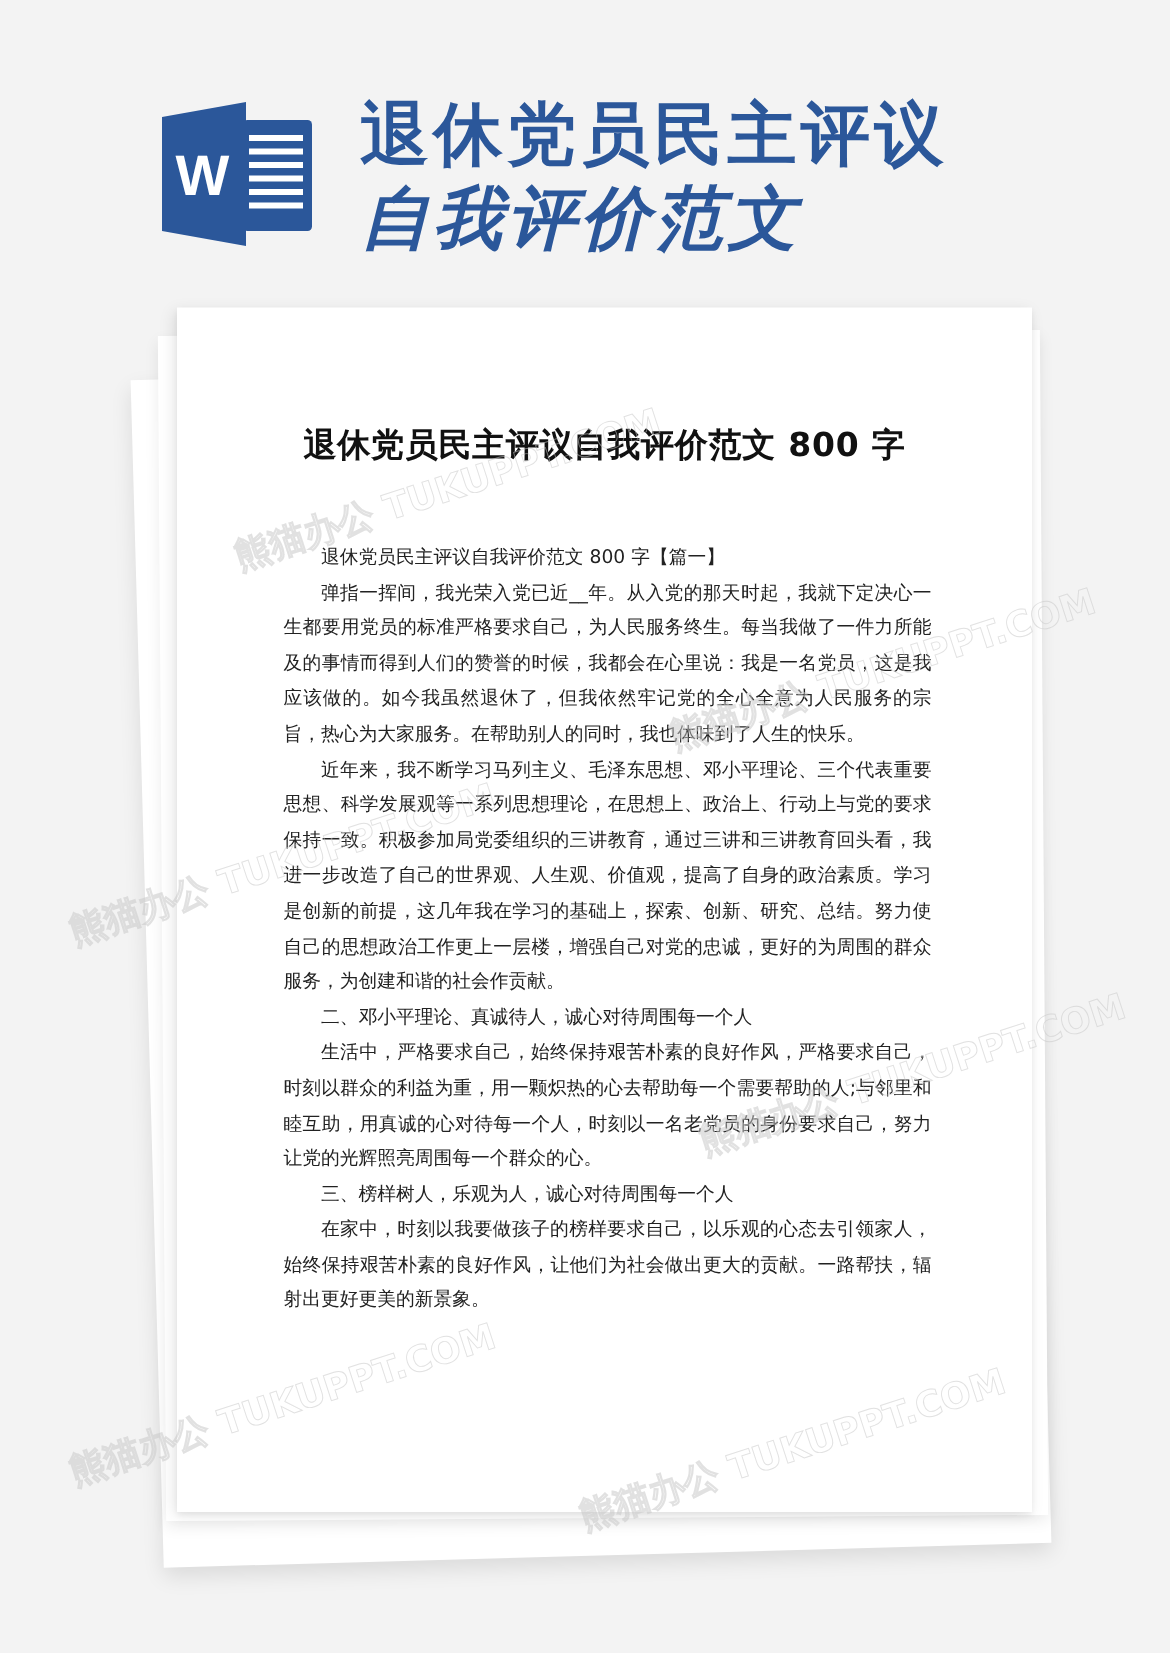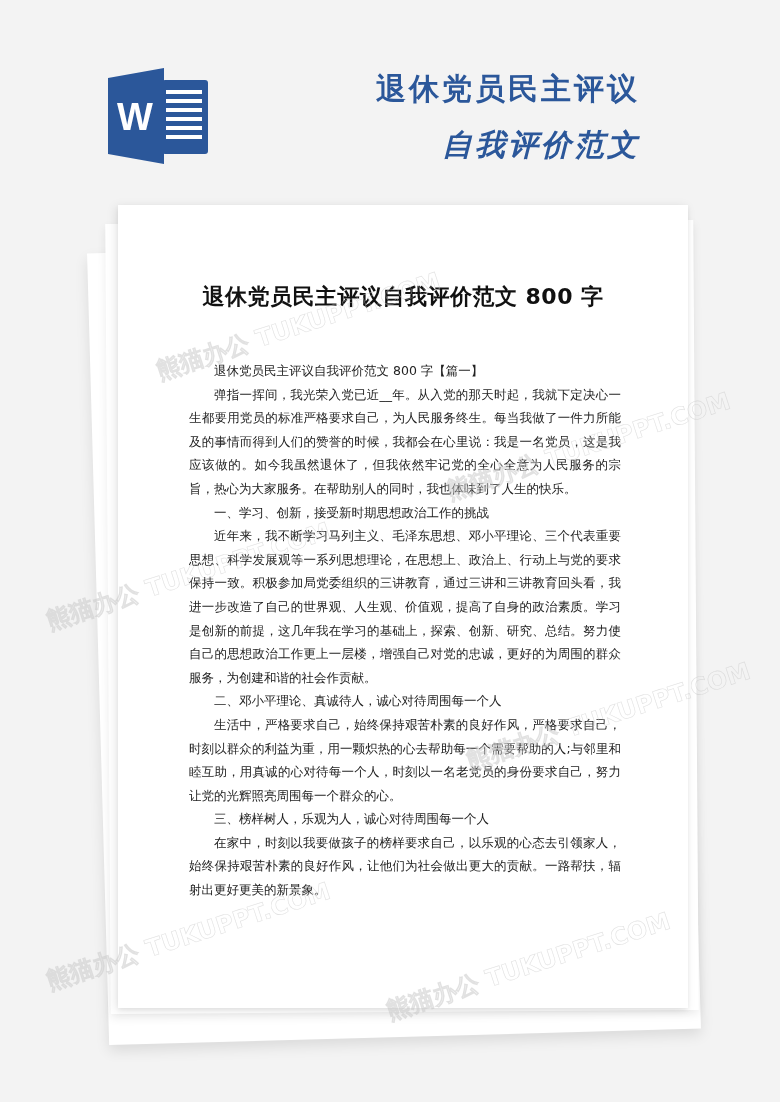--- a/index.html
+++ b/index.html
@@ -8,22 +8,22 @@
     background: #f3f3f3;
     font-family: "DejaVu Sans", "Liberation Sans", sans-serif;
   }
   .stage { position: relative; width: 780px; height: 1102px; }
 
   
   .banner { position: absolute; left: 0; top: 0; width: 780px; height: 200px; }
   .word-icon { position: absolute; left: 108px; top: 68px; width: 102px; height: 96px; }
   .banner-title {
     position: absolute; left: 240px; top: 62px; width: 400px;
-    text-align: right; color: #2b579a; font-weight: bold;
-    font-size: 30px; line-height: 54px; letter-spacing: 3px;
+    text-align: left; color: #2b579a; font-weight: bold;
+    font-size: 46px; line-height: 54px; letter-spacing: 3px;
   }
   .banner-title .l1 { display: block; }
   .banner-title .l2 { display: block; margin-top: 2px; font-style: italic; }
 
   
   .paper {
     position: absolute; background: #fff;
   }
   .paper-back {
     left: 98px; top: 245px; width: 592px; height: 792px;
@@ -90,21 +90,20 @@
   </div>
 
   <div class="paper paper-back"></div>
   <div class="paper paper-mid"></div>
 
   <div class="paper paper-front">
     <div class="doc-title">退休党员民主评议自我评价范文 800 字</div>
     <div class="doc-body">
       <p>退休党员民主评议自我评价范文 800 字【篇一】</p>
       <p>弹指一挥间，我光荣入党已近__年。从入党的那天时起，我就下定决心一生都要用党员的标准严格要求自己，为人民服务终生。每当我做了一件力所能及的事情而得到人们的赞誉的时候，我都会在心里说：我是一名党员，这是我应该做的。如今我虽然退休了，但我依然牢记党的全心全意为人民服务的宗旨，热心为大家服务。在帮助别人的同时，我也体味到了人生的快乐。</p>
-      <p>一、学习、创新，接受新时期思想政治工作的挑战</p>
       <p>近年来，我不断学习马列主义、毛泽东思想、邓小平理论、三个代表重要思想、科学发展观等一系列思想理论，在思想上、政治上、行动上与党的要求保持一致。积极参加局党委组织的三讲教育，通过三讲和三讲教育回头看，我进一步改造了自己的世界观、人生观、价值观，提高了自身的政治素质。学习是创新的前提，这几年我在学习的基础上，探索、创新、研究、总结。努力使自己的思想政治工作更上一层楼，增强自己对党的忠诚，更好的为周围的群众服务，为创建和谐的社会作贡献。</p>
       <p>二、邓小平理论、真诚待人，诚心对待周围每一个人</p>
       <p>生活中，严格要求自己，始终保持艰苦朴素的良好作风，严格要求自己，时刻以群众的利益为重，用一颗炽热的心去帮助每一个需要帮助的人;与邻里和睦互助，用真诚的心对待每一个人，时刻以一名老党员的身份要求自己，努力让党的光辉照亮周围每一个群众的心。</p>
       <p>三、榜样树人，乐观为人，诚心对待周围每一个人</p>
       <p>在家中，时刻以我要做孩子的榜样要求自己，以乐观的心态去引领家人，始终保持艰苦朴素的良好作风，让他们为社会做出更大的贡献。一路帮扶，辐射出更好更美的新景象。</p>
     </div>
   </div>
 
   <div class="watermark" style="left:150px;top:310px;">熊猫办公 TUKUPPT.COM</div>
   <div class="watermark" style="left:440px;top:430px;">熊猫办公 TUKUPPT.COM</div>

